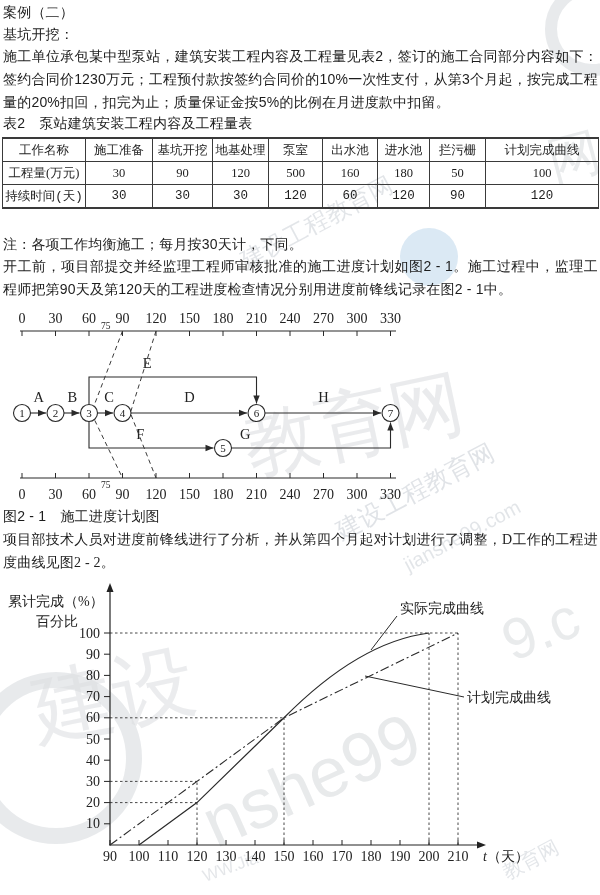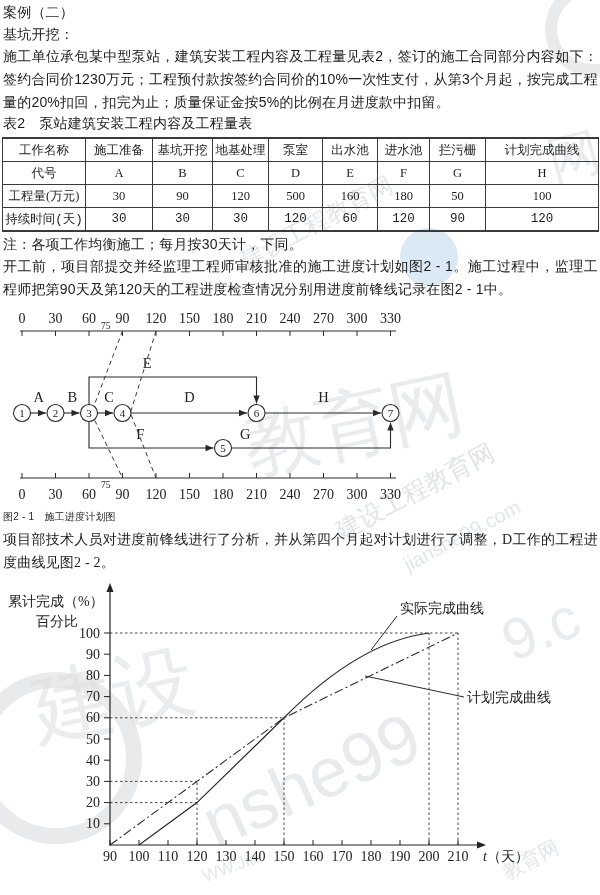--- a/index.html
+++ b/index.html
@@ -16,21 +16,21 @@
   .swoosh{position:absolute;border-radius:50%;}
   .content{position:relative;z-index:1;}
   
   table.qty{border-collapse:collapse;table-layout:fixed;width:596px;
     font-family:"Liberation Serif","DejaVu Serif",serif;font-size:12.5px;}
   table.qty td{border:1px solid #3a3a3a;text-align:center;vertical-align:middle;
     height:22px;padding:0 1px;overflow:hidden;}
   table.qty tr:first-child td{border-top:2px solid #3a3a3a;}
   table.qty tr:last-child td{border-bottom:2px solid #3a3a3a;font-family:Liberation Mono, monospace;}
   svg text{font-family:"Liberation Serif","DejaVu Serif",serif;fill:#222;}
-  .caption{font-size:10px;}
+  .caption{font-size:14px;}
 </style>
 </head>
 <body>
 
 <div class="page">
 
   <div class="wm-layer">
     <div class="swoosh" style="left:400px;top:228px;width:58px;height:58px;background:#cfe2f0;opacity:.75;"></div>
     <div class="swoosh" style="left:-30px;top:672px;width:140px;height:140px;border:16px solid #e2e5e7;opacity:.8;"></div>
     <div class="swoosh" style="left:545px;top:-18px;width:70px;height:70px;border:12px solid #e2e5e7;opacity:.8;"></div>
@@ -68,31 +68,20 @@
           <tr>
             <td>工作名称</td>
             <td>施工准备</td>
             <td>基坑开挖</td>
             <td>地基处理</td>
             <td>泵室</td>
             <td>出水池</td>
             <td>进水池</td>
             <td>拦污栅</td>
             <td>计划完成曲线</td>
-          </tr>
-          <tr>
-            <td>代号</td>
-            <td>A</td>
-            <td>B</td>
-            <td>C</td>
-            <td>D</td>
-            <td>E</td>
-            <td>F</td>
-            <td>G</td>
-            <td>H</td>
           </tr>
           <tr>
             <td>工程量(万元)</td>
             <td>30</td>
             <td>90</td>
             <td>120</td>
             <td>500</td>
             <td>160</td>
             <td>180</td>
             <td>50</td>

